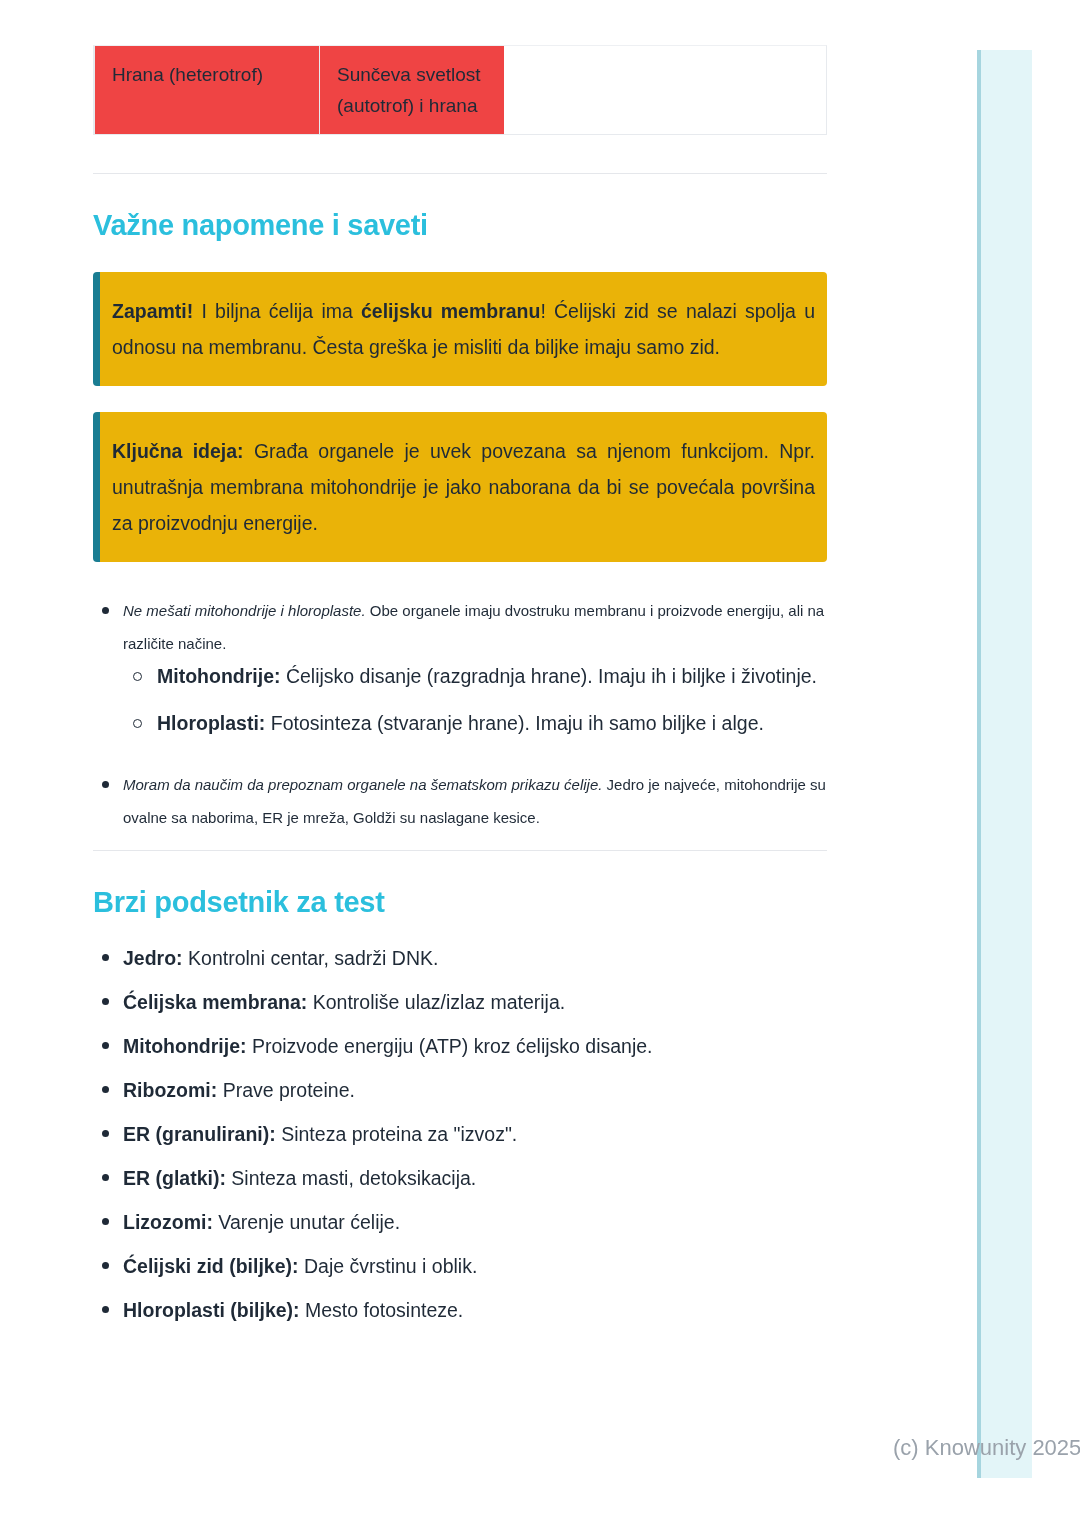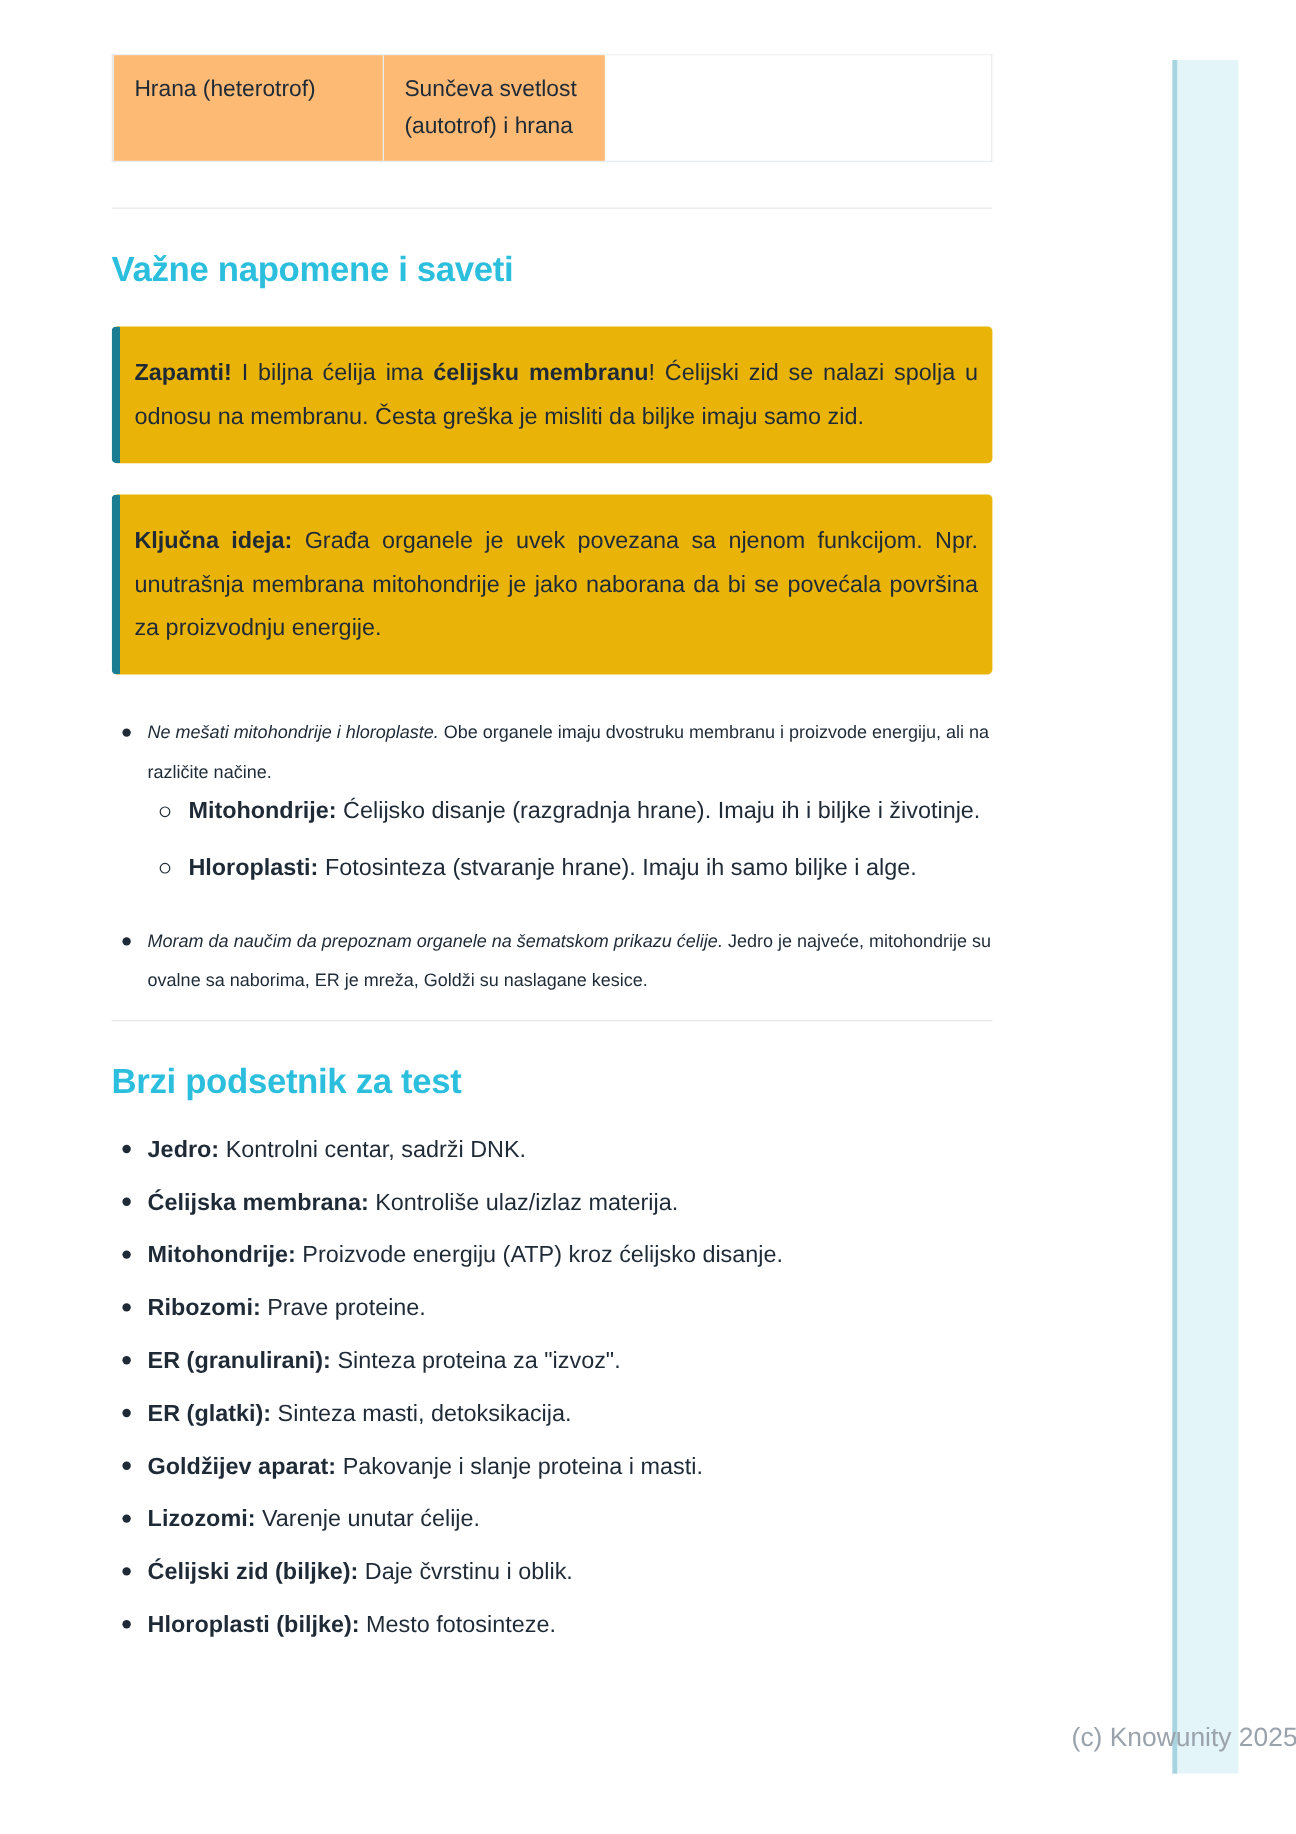--- a/index.html
+++ b/index.html
@@ -16,21 +16,21 @@
   
   .info-table{
     display:grid;
     grid-template-columns:225px 185px 324px;
     margin-top:45px;
     border:1px solid #e7eaee;
     border-top-color:#eef0f3;
     box-sizing:border-box;
   }
   .info-cell{
-    background:#fdba74;
+    background:#ef4444;
     padding:13px 17px;
     font-size:19px;
     line-height:31px;
     border-left:1px solid #e7eaee;
     box-sizing:border-box;
   }
   .info-cell.head{border-left:none;background:#f8f9fa;font-weight:bold;}
 
   .divider{border:none;border-top:1px solid #e5e7eb;height:0;margin:0;}
   .divider.d1{margin-top:38px;}
@@ -148,21 +148,20 @@
 
     <h2 class="section-title">Brzi podsetnik za test</h2>
 
     <div class="quick">
       <div class="quick-item first"><span class="dot"></span><strong>Jedro:</strong><span> Kontrolni centar, sadrži DNK.</span></div>
       <div class="quick-item"><span class="dot"></span><strong>Ćelijska membrana:</strong><span> Kontroliše ulaz/izlaz materija.</span></div>
       <div class="quick-item"><span class="dot"></span><strong>Mitohondrije:</strong><span> Proizvode energiju (ATP) kroz ćelijsko disanje.</span></div>
       <div class="quick-item"><span class="dot"></span><strong>Ribozomi:</strong><span> Prave proteine.</span></div>
       <div class="quick-item"><span class="dot"></span><strong>ER (granulirani):</strong><span> Sinteza proteina za "izvoz".</span></div>
       <div class="quick-item"><span class="dot"></span><strong>ER (glatki):</strong><span> Sinteza masti, detoksikacija.</span></div>
-      <div class="quick-item"><span class="dot"></span><strong>Goldžijev aparat:</strong><span> Pakovanje i slanje proteina i masti.</span></div>
       <div class="quick-item"><span class="dot"></span><strong>Lizozomi:</strong><span> Varenje unutar ćelije.</span></div>
       <div class="quick-item"><span class="dot"></span><strong>Ćelijski zid (biljke):</strong><span> Daje čvrstinu i oblik.</span></div>
       <div class="quick-item"><span class="dot"></span><strong>Hloroplasti (biljke):</strong><span> Mesto fotosinteze.</span></div>
     </div>
 
   </div>
 
   <div class="watermark">(c) Knowunity 2025</div>
 
 </div>

